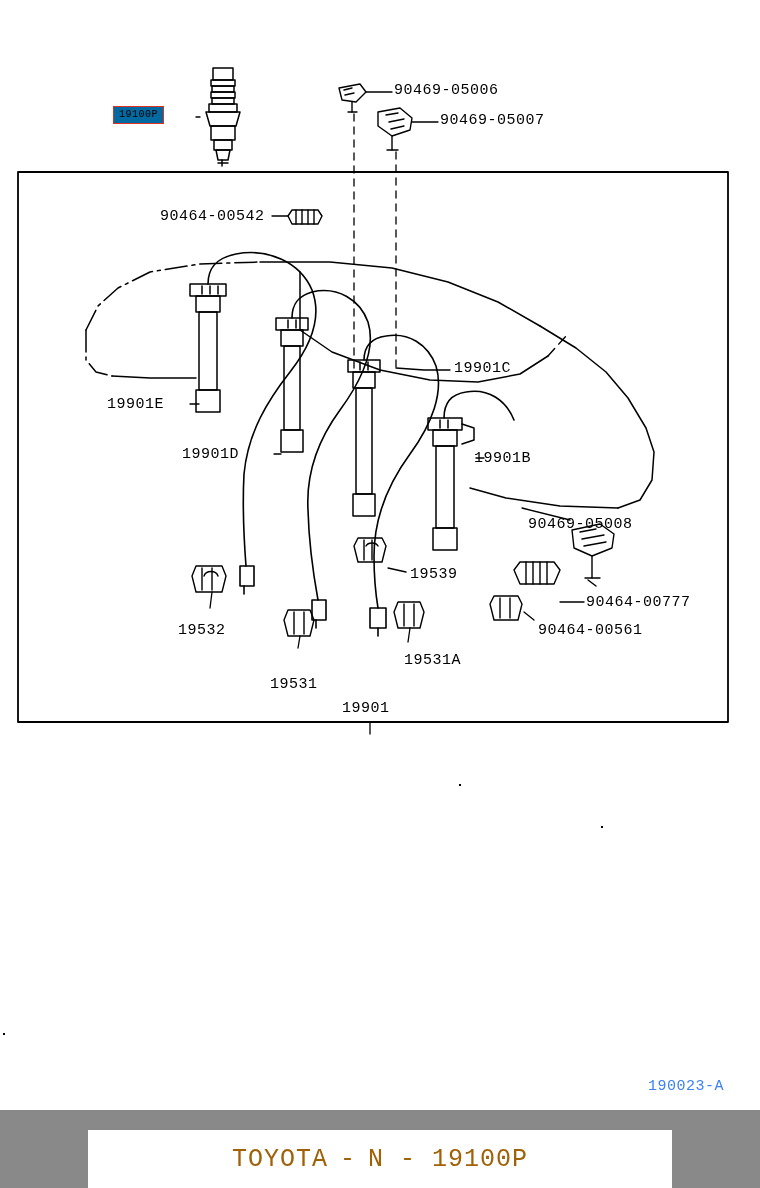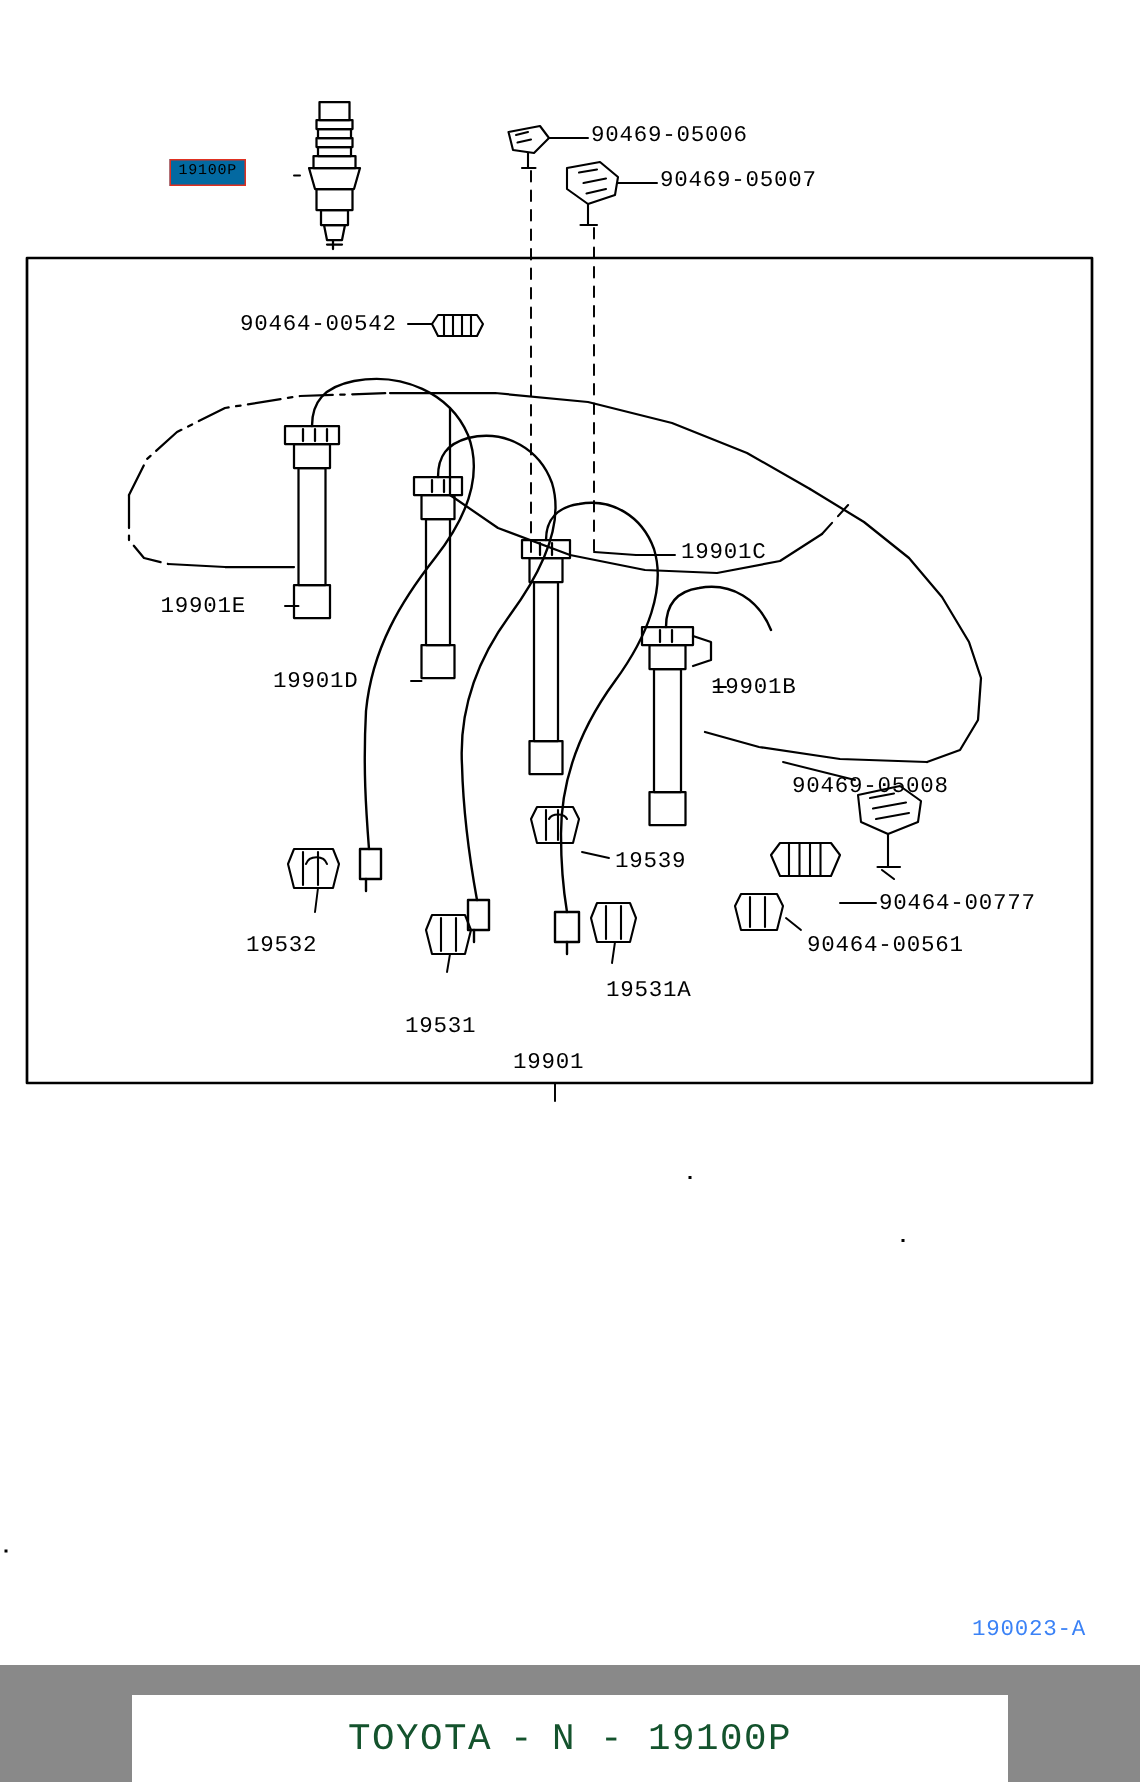--- a/index.html
+++ b/index.html
@@ -62,21 +62,21 @@
     background: #ffffff;
     display: flex;
     align-items: center;
     justify-content: center;
     gap: 0px;
   }
   .footer-text {
     font-family: "Liberation Mono", "DejaVu Sans Mono", monospace;
     font-size: 25px;
     letter-spacing: 1px;
-    color: #14532d;
+    color: #a16207;
   }
   .footer-brand { margin-right: 12px; }
   .footer-part { margin-right: 42px; }
   .drawing-no {
     position: absolute;
     right: 36px;
     bottom: 93px;
     font-size: 15px;
     letter-spacing: 0.5px;
     font-family: "Liberation Mono", "DejaVu Sans Mono", monospace;
@@ -274,21 +274,21 @@
 
   <div class="lbl" style="left:394px; top:82px;">90469-05006</div>
   <div class="lbl" style="left:440px; top:112px;">90469-05007</div>
   <div class="lbl" style="left:160px; top:208px;">90464-00542</div>
   <div class="lbl" style="left:454px; top:360px;">19901C</div>
   <div class="lbl" style="left:107px; top:396px;">19901E</div>
   <div class="lbl" style="left:182px; top:446px;">19901D</div>
   <div class="lbl" style="left:474px; top:450px;">19901B</div>
   <div class="lbl" style="left:528px; top:516px;">90469-05008</div>
   <div class="lbl" style="left:410px; top:566px;text-align:center;">19539</div>
-  <div class="lbl" style="left:164px; top:622px;">19532</div>
+  <div class="lbl" style="left:178px; top:622px;">19532</div>
   <div class="lbl" style="left:270px; top:676px;">19531</div>
   <div class="lbl" style="left:384px; top:652px;margin-left:20px;">19531A</div>
   <div class="lbl" style="left:586px; top:594px;">90464-00777</div>
   <div class="lbl" style="left:538px; top:622px;">90464-00561</div>
   <div class="lbl" style="left:342px; top:700px;">19901</div>
 
   <div class="dot" style="left:459px; top:784px;"></div>
   <div class="dot" style="left:601px; top:826px;"></div>
   <div class="dot" style="left:3px;   top:1033px;"></div>
 

